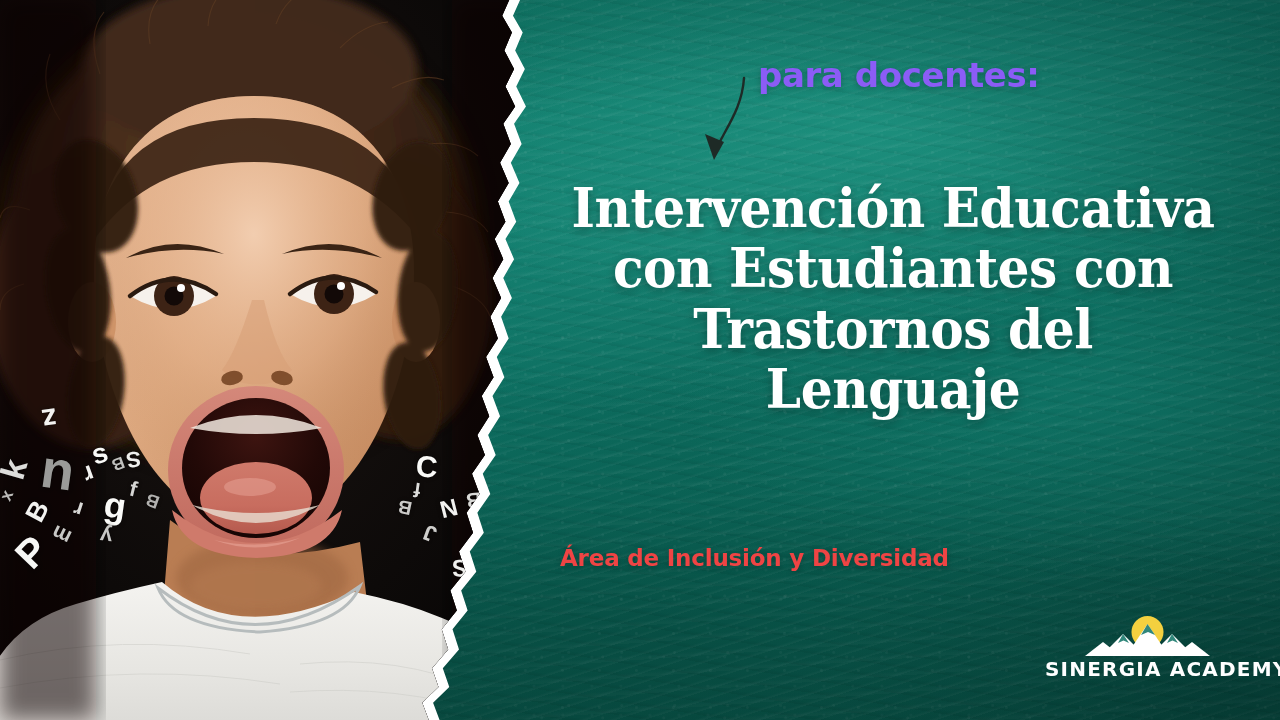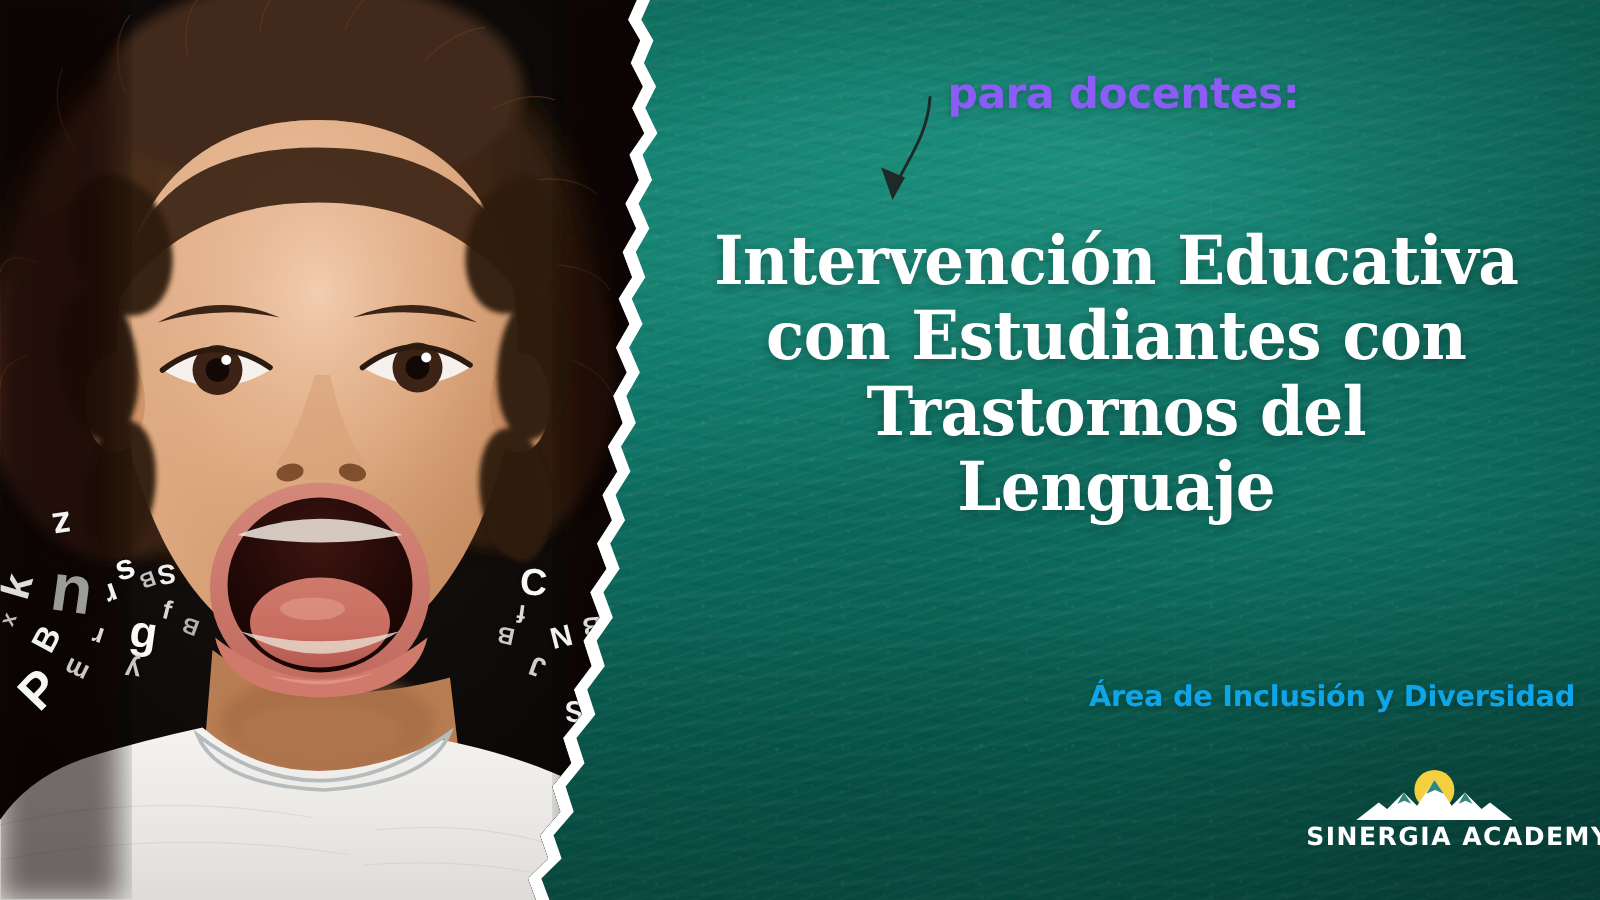--- a/index.html
+++ b/index.html
@@ -139,23 +139,23 @@
     color:#ffffff;
     letter-spacing:-.5px;
     transform:scaleX(.93);
     transform-origin:center;
     text-shadow:0 3px 10px rgba(0,0,0,.30);
     white-space:nowrap;
   }
 
   .subtitle{
     position:absolute;left:20px;top:545px;width:700px;
-    text-align:right;
+    text-align:left;
     font-family:"DejaVu Sans", sans-serif;
-    font-size:23px;font-weight:800;color:#0ea5e9;
+    font-size:23px;font-weight:800;color:#ef4444;
     letter-spacing:-.2px;
     text-shadow:0 2px 6px rgba(0,0,0,.25);
   }
 
   
   .logo{position:absolute;left:505px;top:612px;width:205px;height:82px;}
   .logo svg{display:block;width:205px;height:58px;}
   .logo-word{
     position:absolute;left:0;top:45px;width:205px;
     text-align:center;

